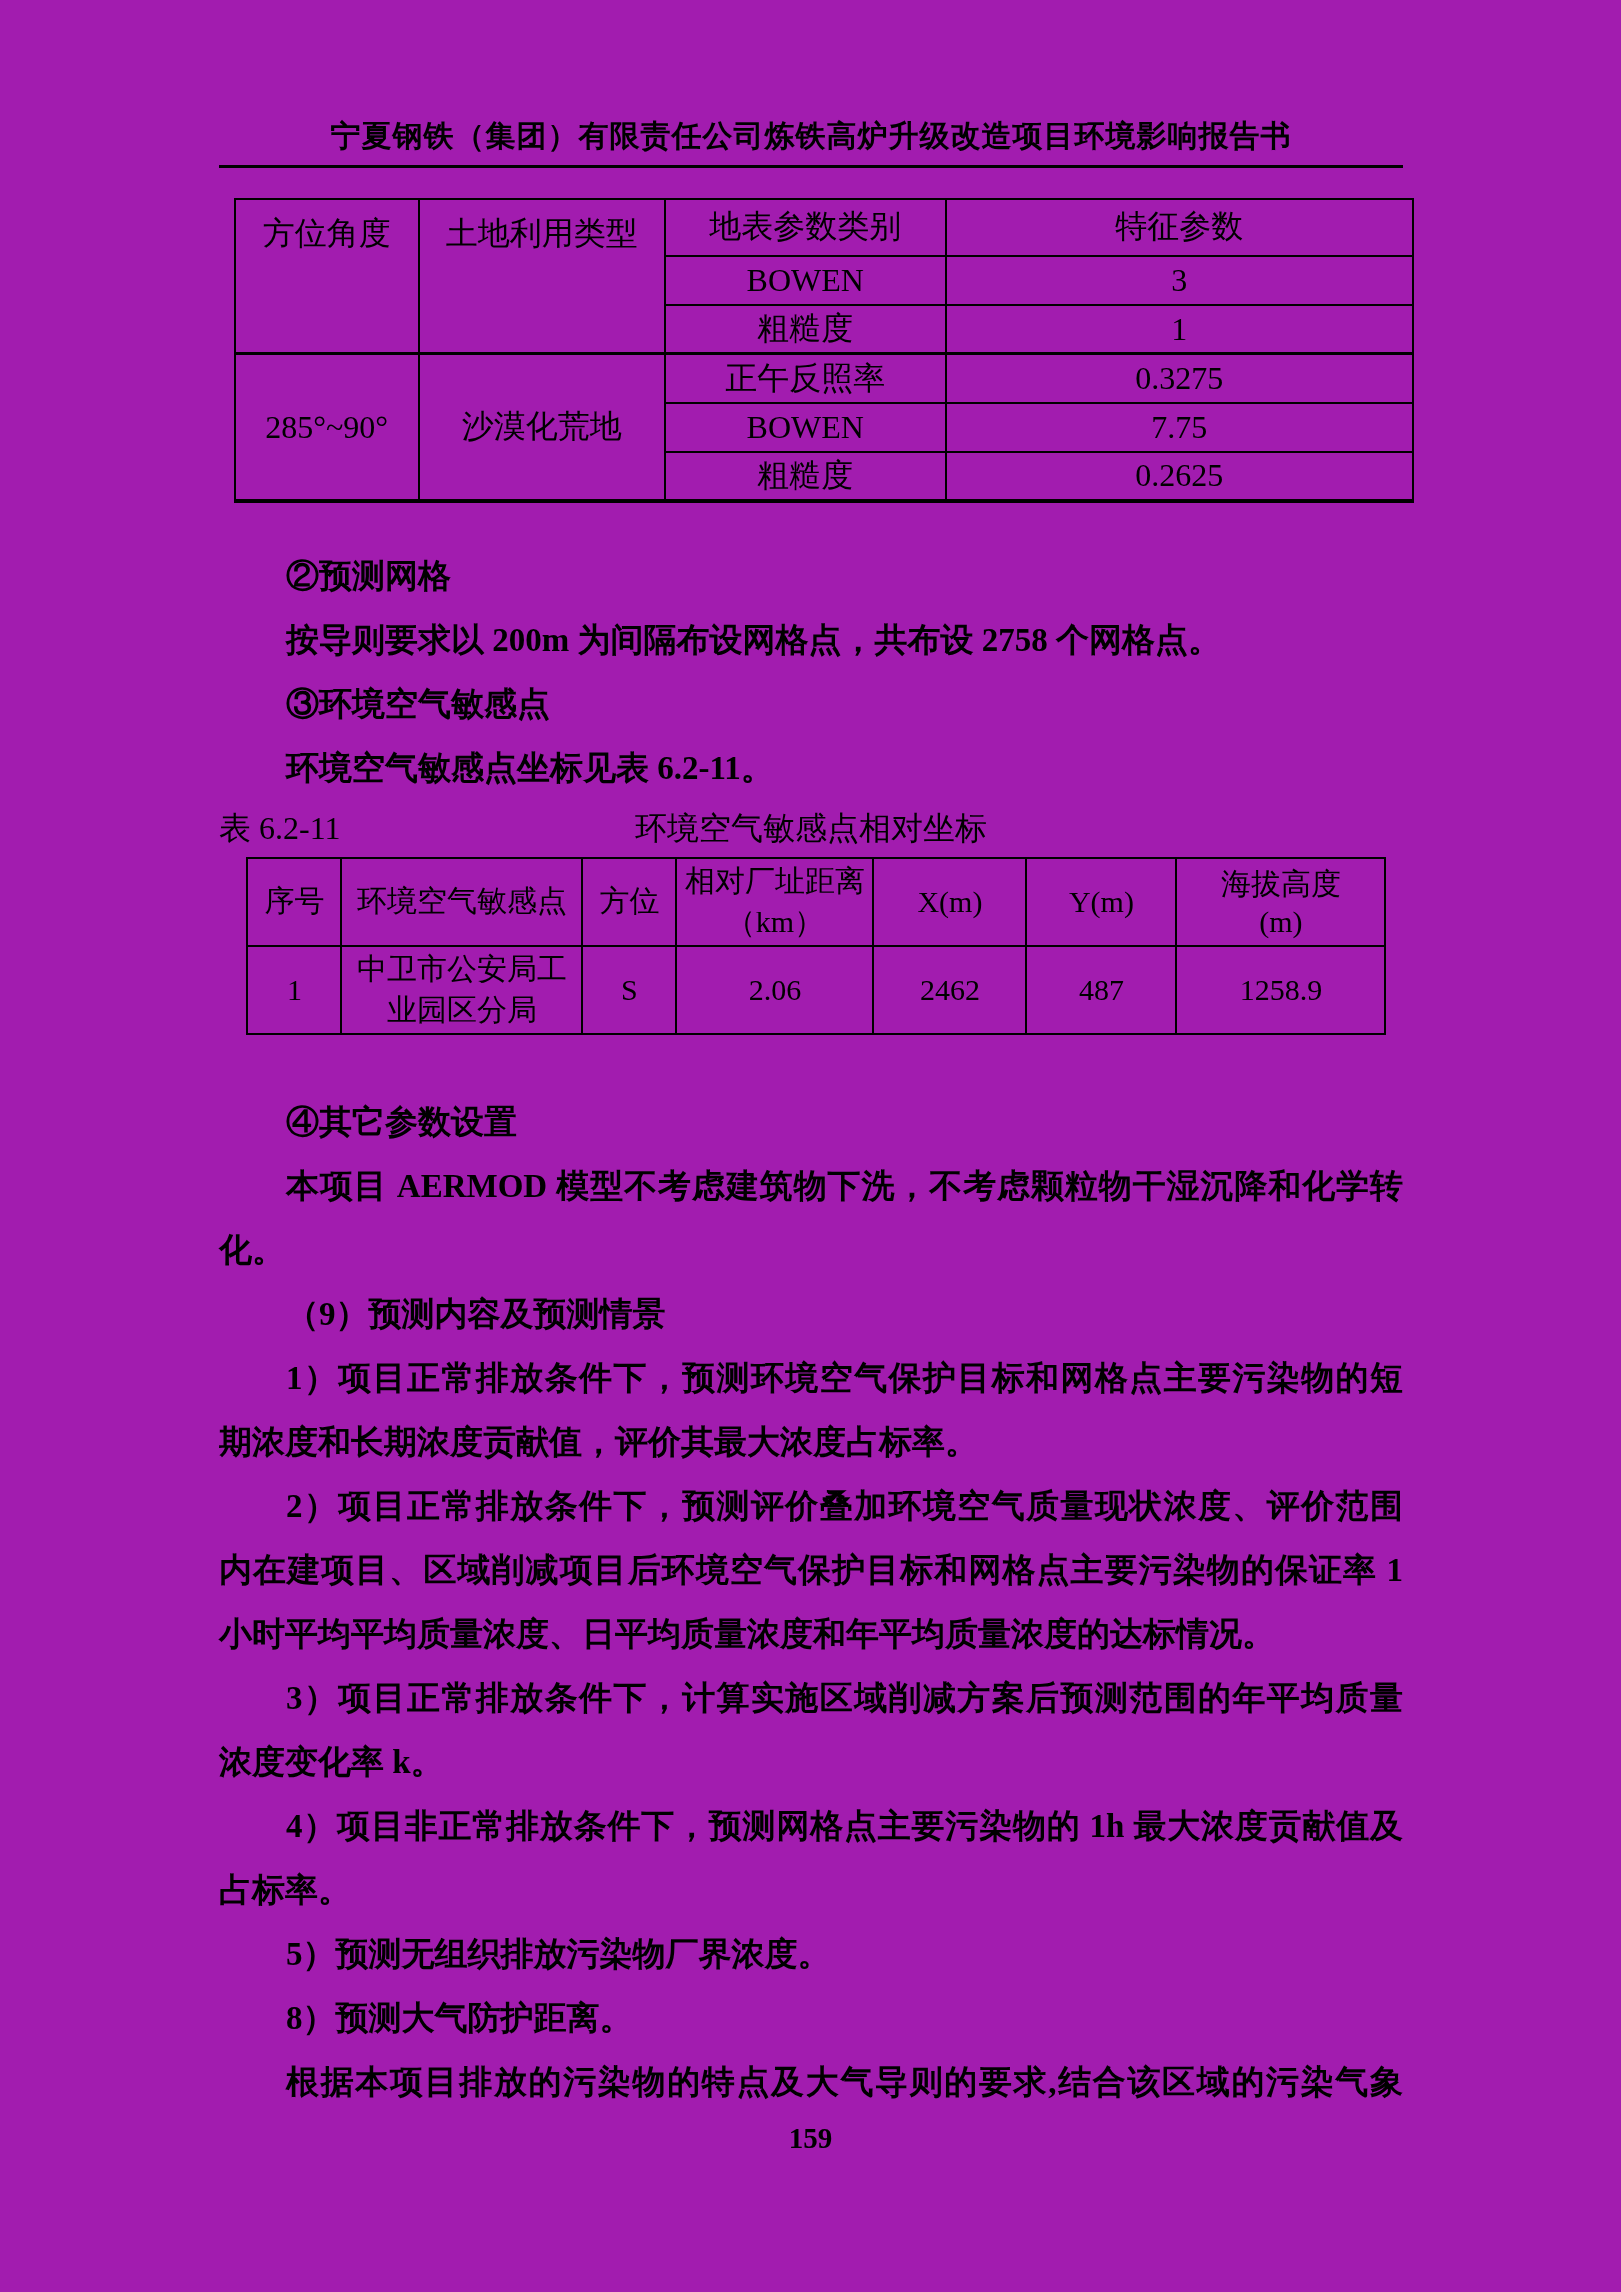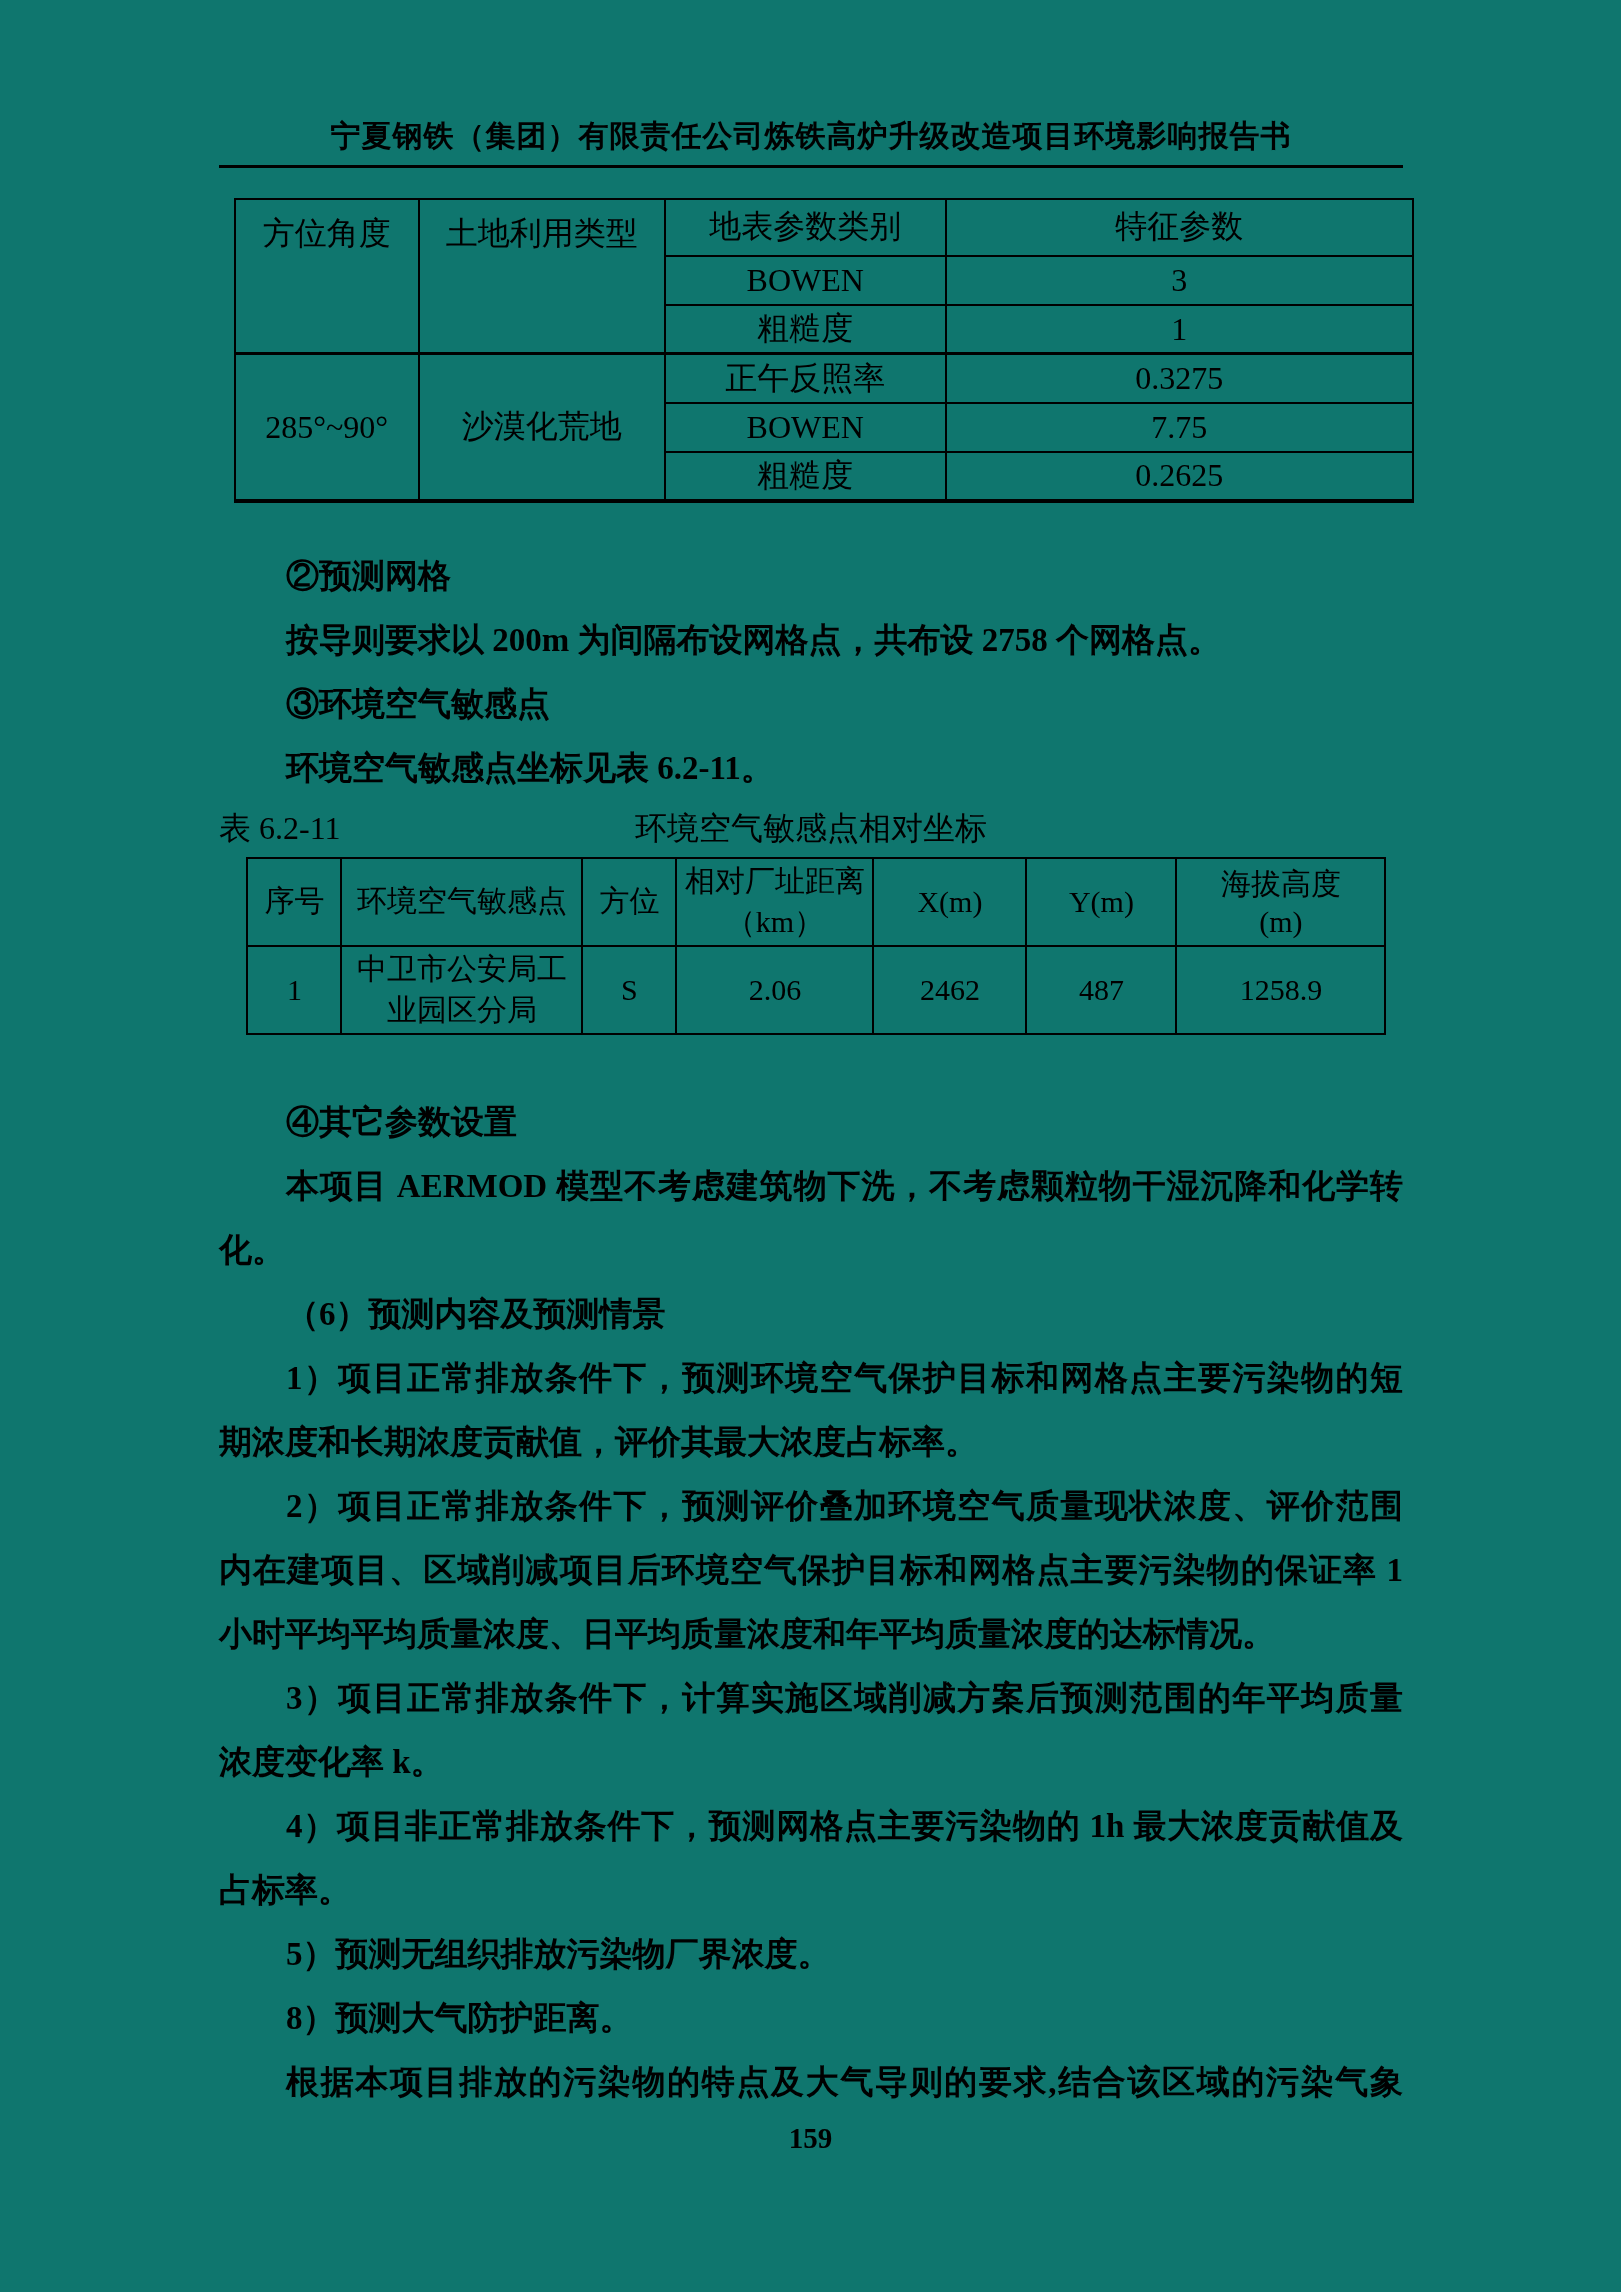--- a/index.html
+++ b/index.html
@@ -1,20 +1,20 @@
 <!DOCTYPE html>
 <html><head>
 <meta charset="utf-8">
 <style>
   html,body { margin:0; padding:0; background:#9a9a9a; }
   .page {
     position:relative;
     width:1621px; height:2293px;
     margin:0 auto;
-    background:#0f766e;
+    background:#a21caf;
     color:#000;
     font-family:"Liberation Serif","DejaVu Serif",serif;
     box-sizing:border-box;
     padding:118px 218px 0 219px;
     overflow:hidden;
   }
   .doc-title {
     text-align:center;
     font-size:30px;
     font-weight:bold;
@@ -190,21 +190,21 @@
       <td>487</td>
       <td>1258.9</td>
     </tr>
   </tbody>
     </table>
 
   <div class="bodytext sec-b">
     <div class="line indent">④其它参数设置</div>
     <div class="line indent fill">本项目 AERMOD 模型不考虑建筑物下洗，不考虑颗粒物干湿沉降和化学转</div>
     <div class="line">化。</div>
-    <div class="line indent">（6）预测内容及预测情景</div>
+    <div class="line indent">（9）预测内容及预测情景</div>
     <div class="line indent fill">1）项目正常排放条件下，预测环境空气保护目标和网格点主要污染物的短</div>
     <div class="line">期浓度和长期浓度贡献值，评价其最大浓度占标率。</div>
     <div class="line indent fill">2）项目正常排放条件下，预测评价叠加环境空气质量现状浓度、评价范围</div>
     <div class="line fill">内在建项目、区域削减项目后环境空气保护目标和网格点主要污染物的保证率 1</div>
     <div class="line">小时平均平均质量浓度、日平均质量浓度和年平均质量浓度的达标情况。</div>
     <div class="line indent fill">3）项目正常排放条件下，计算实施区域削减方案后预测范围的年平均质量</div>
     <div class="line">浓度变化率 k。</div>
     <div class="line indent fill">4）项目非正常排放条件下，预测网格点主要污染物的 1h 最大浓度贡献值及</div>
     <div class="line">占标率。</div>
     <div class="line indent">5）预测无组织排放污染物厂界浓度。</div>

